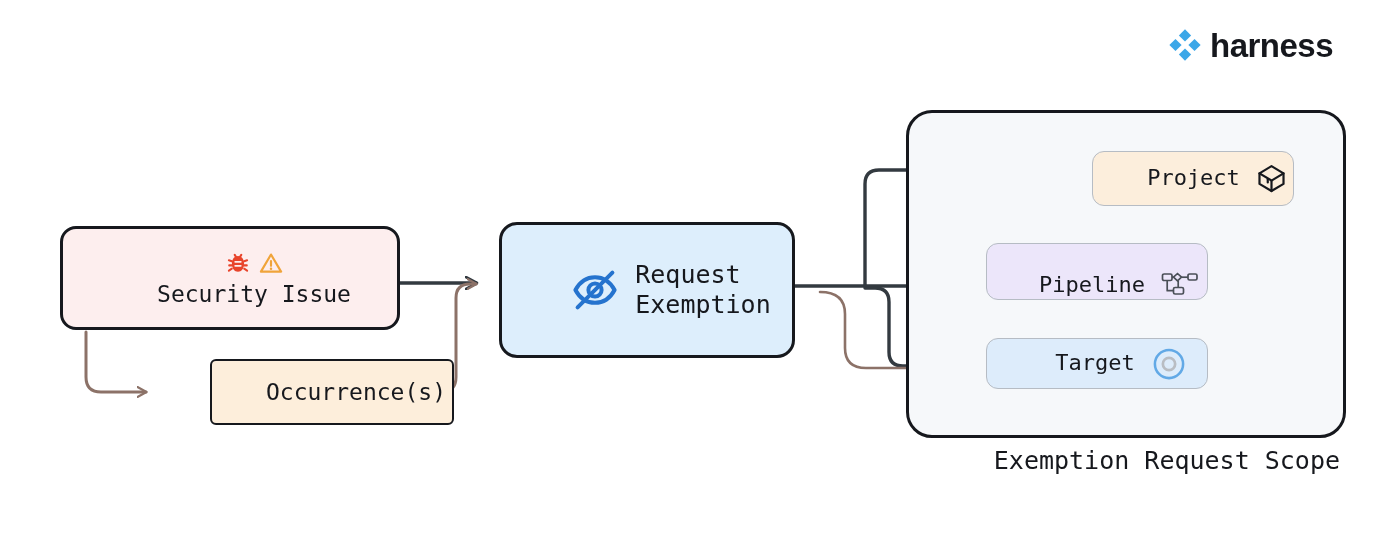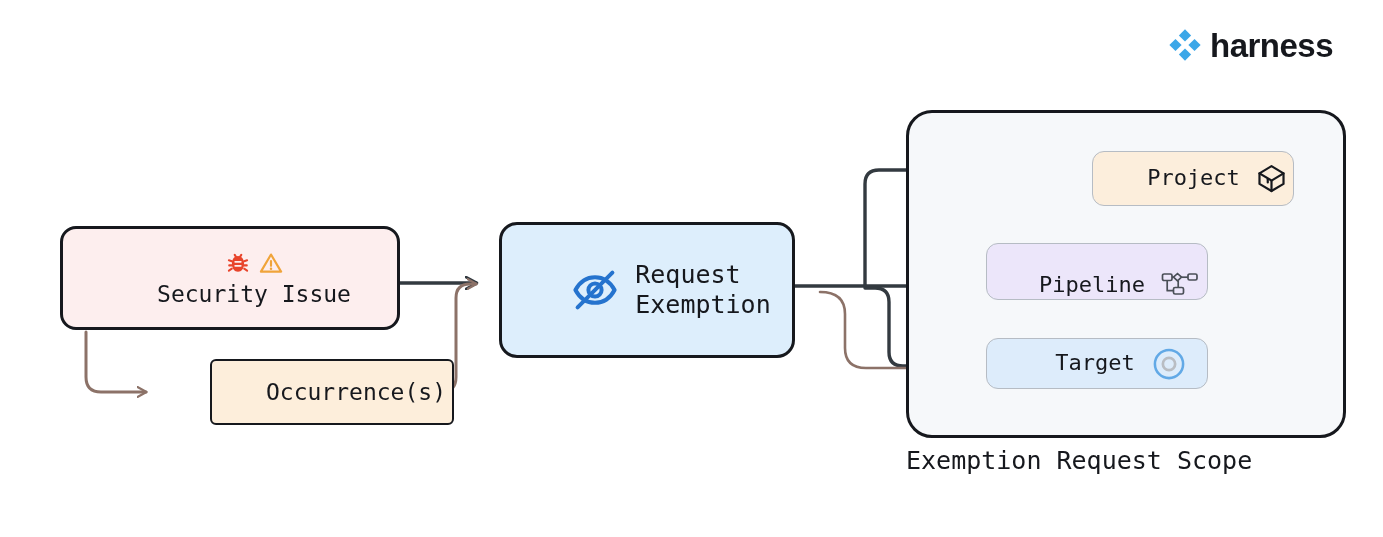--- a/index.html
+++ b/index.html
@@ -97,21 +97,21 @@
     position: absolute;
     left: 906px; top: 110px; width: 434px; height: 322px;
     background: #f6f8fa;
     border: 3px solid #16181d;
     border-radius: 26px;
     z-index: 1;
   }
   #scope-label {
     position: absolute;
     left: 906px; top: 446px; width: 434px;
-    text-align: left;
+    text-align: right;
     font-family: "DejaVu Sans Mono", "Liberation Mono", monospace;
     font-size: 25px;
     color: #16181d;
     z-index: 3;
   }
   .scope-node {
     border: 1.5px solid #b6bcc4;
     border-radius: 12px;
     gap: 16px;
     z-index: 3;

